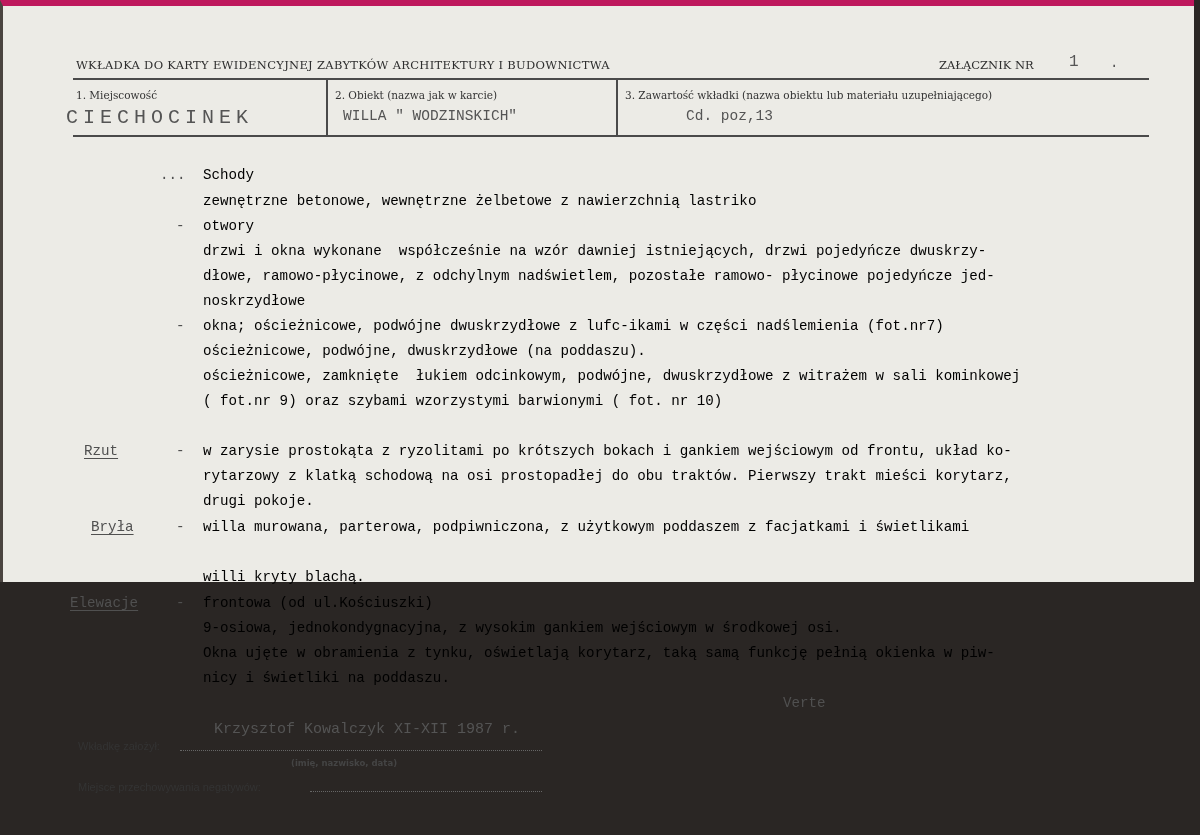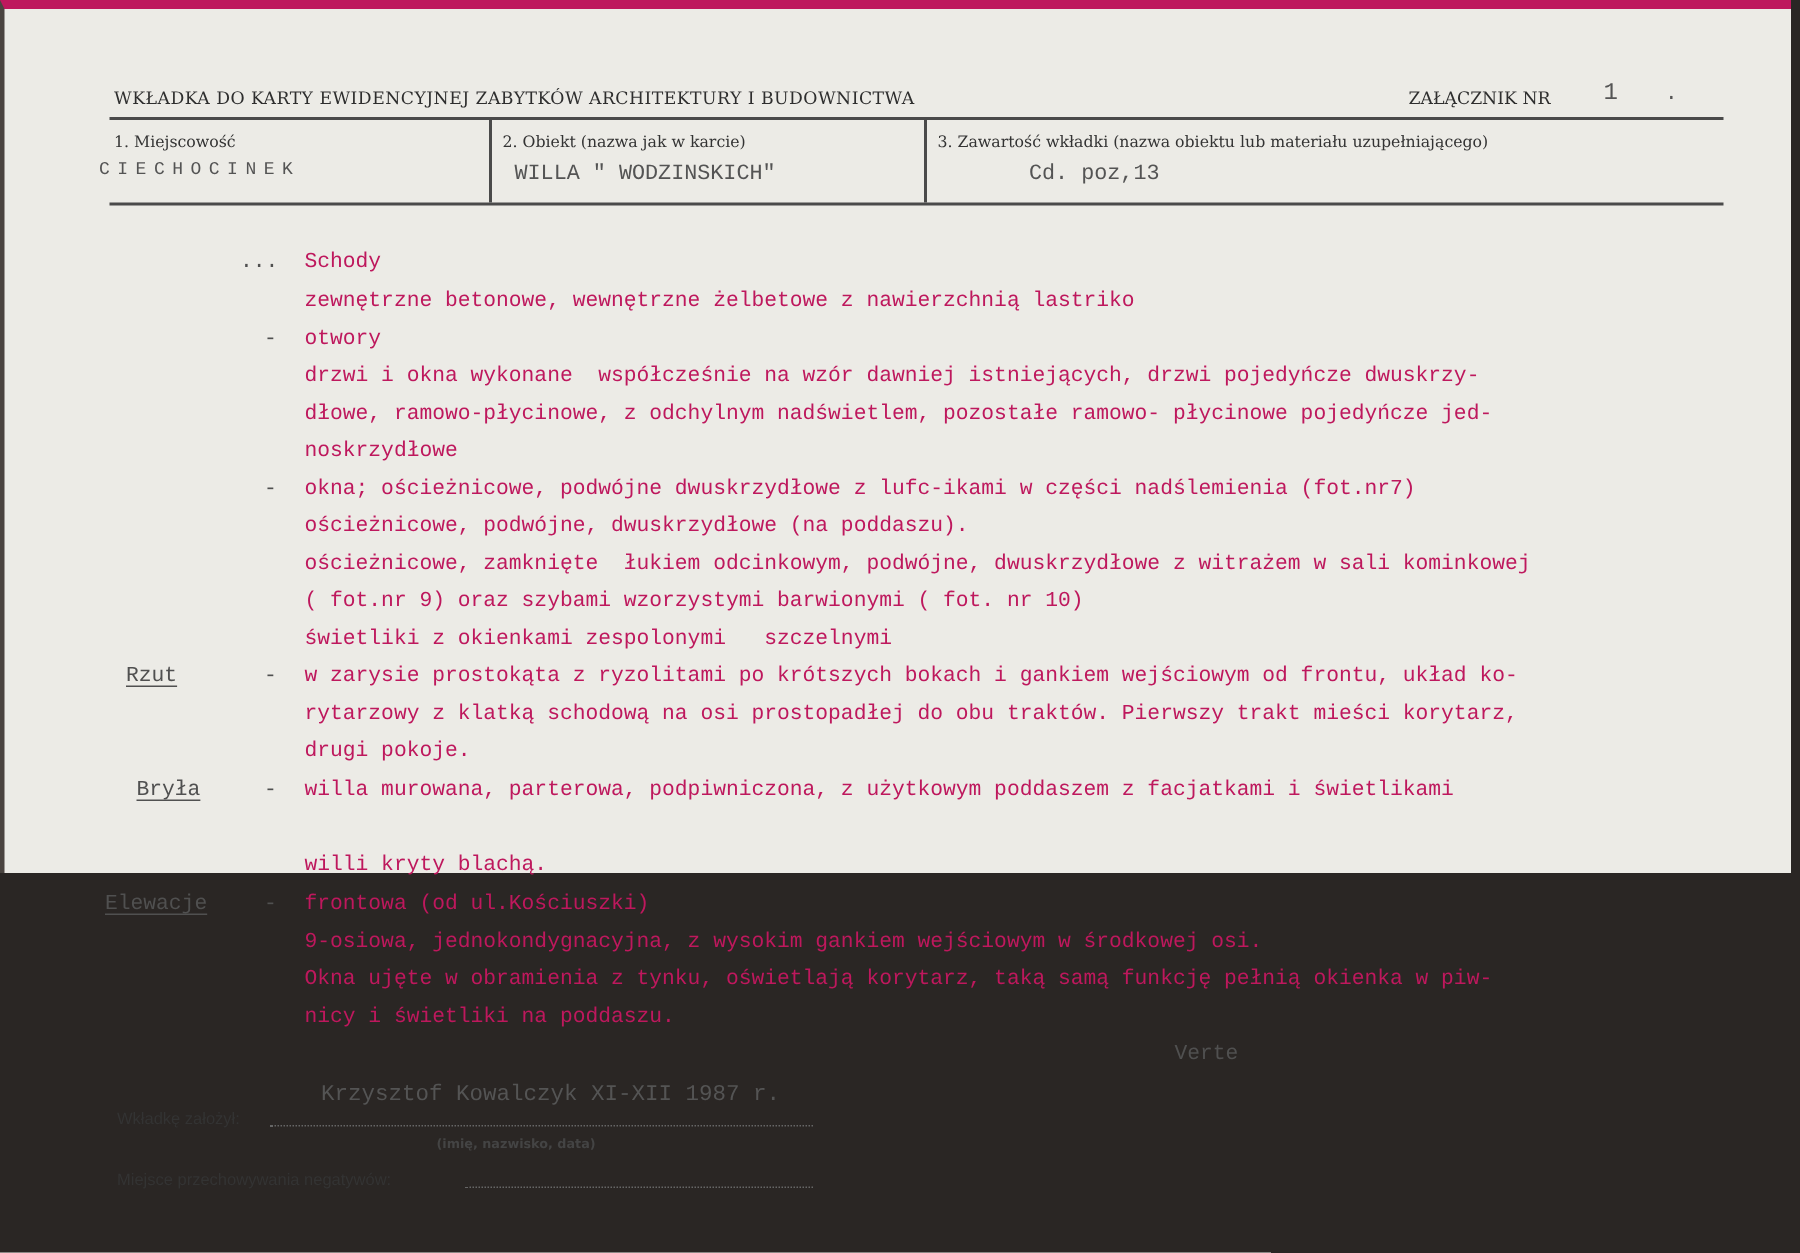--- a/index.html
+++ b/index.html
@@ -41,26 +41,26 @@
     }
     .field-label {
       position: absolute;
       font-family: "DejaVu Serif", serif; font-size: 10.5px; color: #333;
     }
     .typed {
       position: absolute;
       font-family: "Liberation Mono", monospace; color: #545454;
       white-space: pre;
     }
-    .field-value-spaced { font-size: 12px; letter-spacing: 5px; }
+    .field-value-spaced { font-size: 20px; letter-spacing: 5px; }
     .field-value { font-size: 14.5px; }
     .body-line {
       position: absolute; left: 200px;
       font-family: "Liberation Mono", monospace; font-size: 14.2px;
-      color: #be185d; white-space: pre;
+      color: #000000; white-space: pre;
     }
     .bullet {
       position: absolute;
       font-family: "Liberation Mono", monospace; font-size: 14.2px;
       color: #505050; white-space: pre;
     }
     .section-label {
       position: absolute;
       font-family: "Liberation Mono", monospace; font-size: 14.2px;
       color: #505050; text-decoration: underline; text-underline-offset: 3px;
@@ -108,21 +108,20 @@
   <div class="bullet" style="left:173px; top:212px;">-</div>
   <div class="body-line" style="top:212px;">otwory</div>
   <div class="body-line" style="top:237px;">drzwi i okna wykonane  współcześnie na wzór dawniej istniejących, drzwi pojedyńcze dwuskrzy-</div>
   <div class="body-line" style="top:262px;">dłowe, ramowo-płycinowe, z odchylnym nadświetlem, pozostałe ramowo- płycinowe pojedyńcze jed-</div>
   <div class="body-line" style="top:287px;">noskrzydłowe</div>
   <div class="bullet" style="left:173px; top:312px;">-</div>
   <div class="body-line" style="top:312px;">okna; ościeżnicowe, podwójne dwuskrzydłowe z lufc-ikami w części nadślemienia (fot.nr7)</div>
   <div class="body-line" style="top:337px;">ościeżnicowe, podwójne, dwuskrzydłowe (na poddaszu).</div>
   <div class="body-line" style="top:362px;">ościeżnicowe, zamknięte  łukiem odcinkowym, podwójne, dwuskrzydłowe z witrażem w sali kominkowej</div>
   <div class="body-line" style="top:387px;">( fot.nr 9) oraz szybami wzorzystymi barwionymi ( fot. nr 10)</div>
-  <div class="body-line" style="top:412px;">świetliki z okienkami zespolonymi   szczelnymi</div>
 
   <div class="section-label" style="left:81px; top:437px;font-family:Liberation Mono, monospace;">Rzut</div>
   <div class="bullet" style="left:173px; top:437px;">-</div>
   <div class="body-line" style="top:437px;">w zarysie prostokąta z ryzolitami po krótszych bokach i gankiem wejściowym od frontu, układ ko-</div>
   <div class="body-line" style="top:462px;">rytarzowy z klatką schodową na osi prostopadłej do obu traktów. Pierwszy trakt mieści korytarz,</div>
   <div class="body-line" style="top:487px;">drugi pokoje.</div>
 
   <div class="section-label" style="left:88px; top:513px;">Bryła</div>
   <div class="bullet" style="left:173px; top:513px;">-</div>
   <div class="body-line" style="top:513px;">willa murowana, parterowa, podpiwniczona, z użytkowym poddaszem z facjatkami i świetlikami</div>

